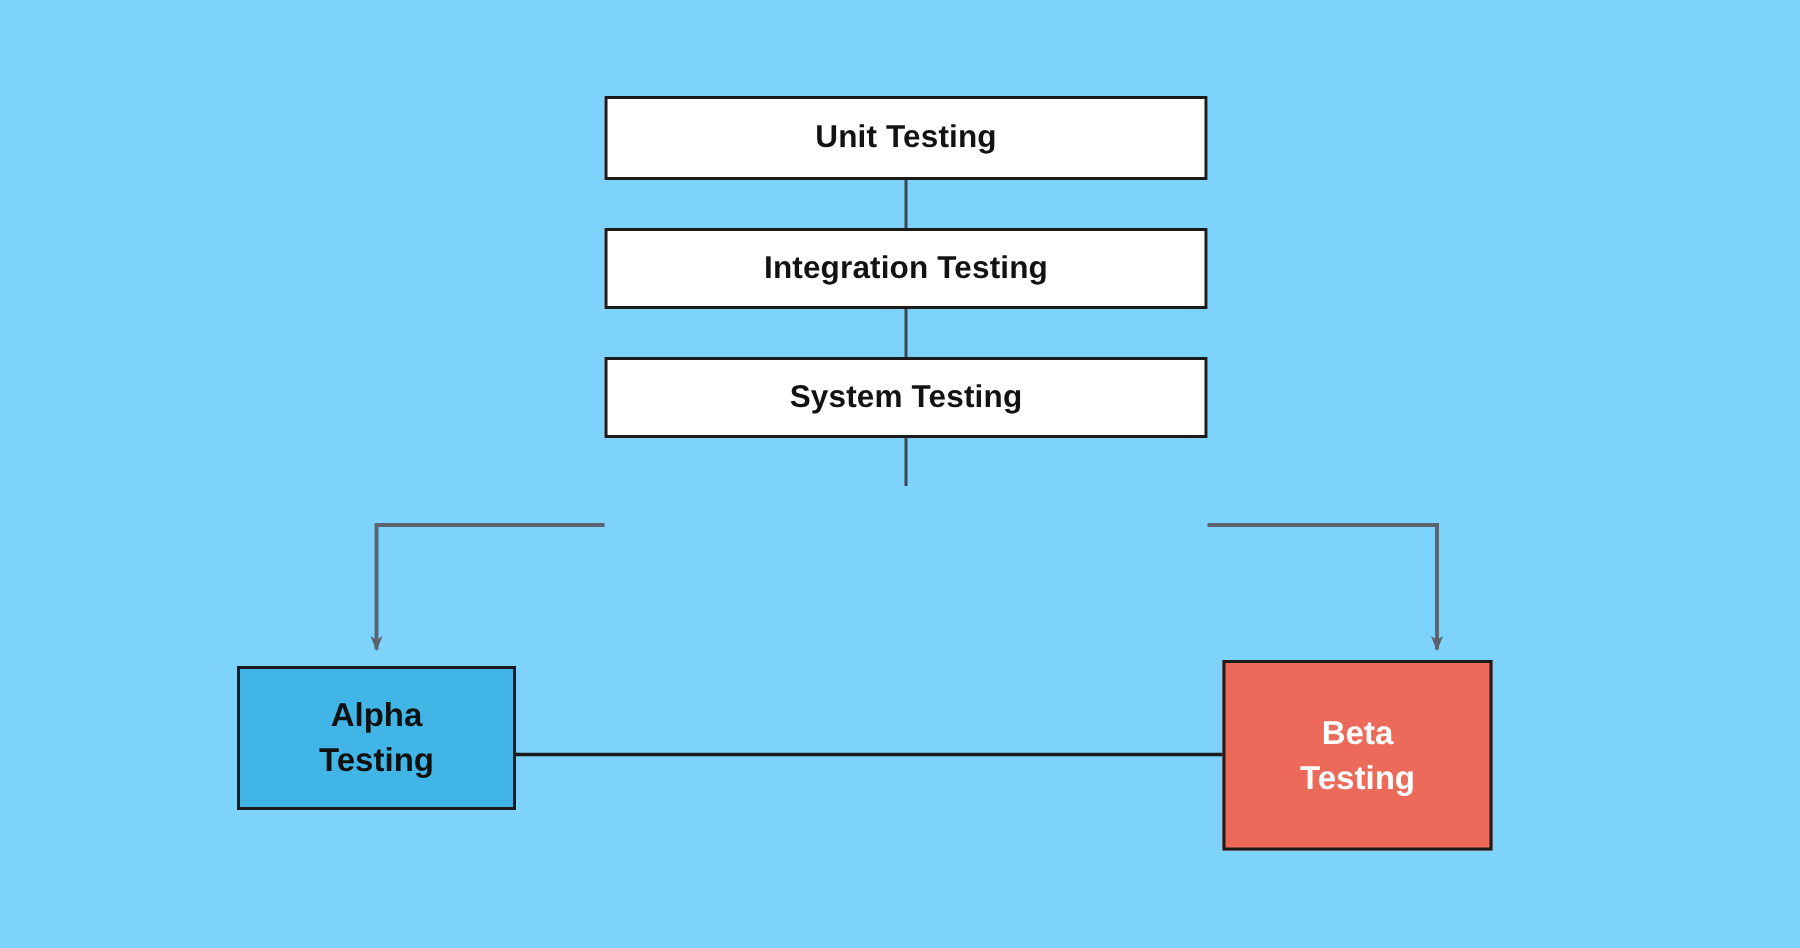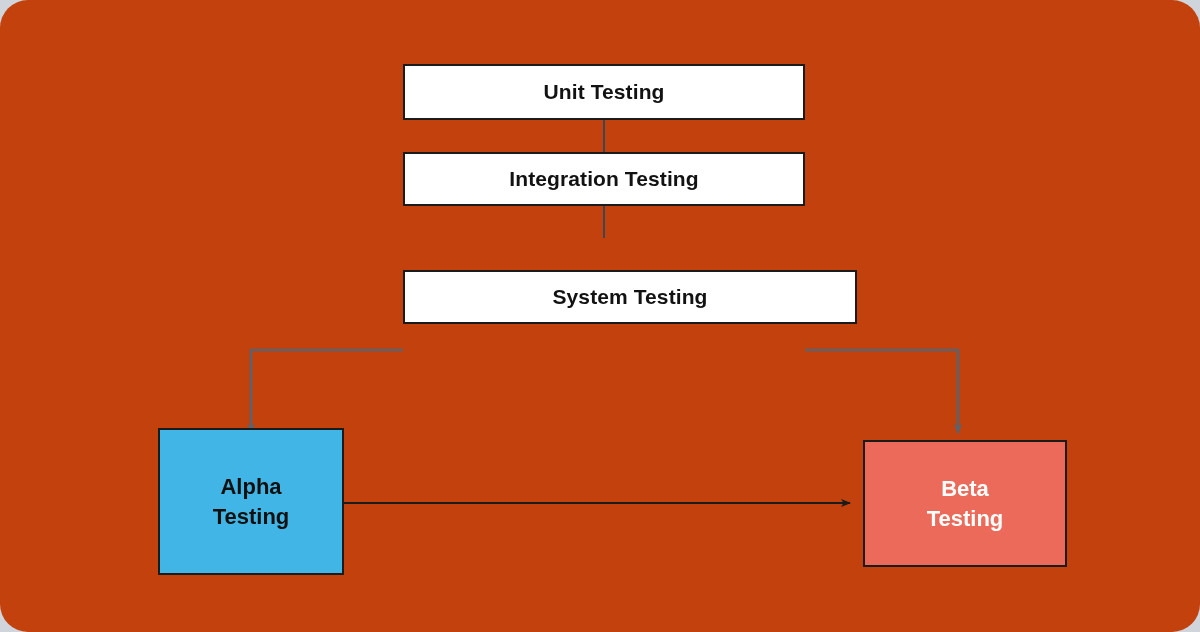--- a/index.html
+++ b/index.html
@@ -11,22 +11,21 @@
     width: 1200px;
     height: 632px;
     background: #d0d4db;
     font-family: "Liberation Sans", sans-serif;
     overflow: hidden;
   }
   #canvas {
     position: relative;
     width: 1200px;
     height: 632px;
-    background: #c2410c;
-    border-radius: 28px;
+    background: #7dd3fc;
   }
   #edges {
     position: absolute;
     left: 0;
     top: 0;
     width: 1200px;
     height: 632px;
     pointer-events: none;
   }
   .node {
@@ -94,28 +93,28 @@
   </svg>
 
   <div class="node node-white" style="left:403px; top:64px; width:402px; height:56px;">
     <span class="node-label">Unit Testing</span>
   </div>
 
   <div class="node node-white" style="left:403px; top:152px; width:402px; height:54px;text-align:center;">
     <span class="node-label">Integration Testing</span>
   </div>
 
-  <div class="node node-white" style="left:403px; top:238px; width:454px; height:54px;margin-top:32px;">
+  <div class="node node-white" style="left:403px; top:238px; width:402px; height:54px;">
     <span class="node-label">System Testing</span>
   </div>
 
 
-  <div class="node node-alpha" style="left:158px; top:428px; width:186px; height:147px;">
+  <div class="node node-alpha" style="left:158px; top:444px; width:186px; height:96px;">
     <span class="node-label">Alpha
 Testing</span>
   </div>
 
-  <div class="node node-beta" style="left:863px; top:440px; width:204px; height:127px;">
+  <div class="node node-beta" style="left:815px; top:440px; width:180px; height:127px;">
     <span class="node-label">Beta
 Testing</span>
   </div>
 
 </div>
 
 </body></html>

